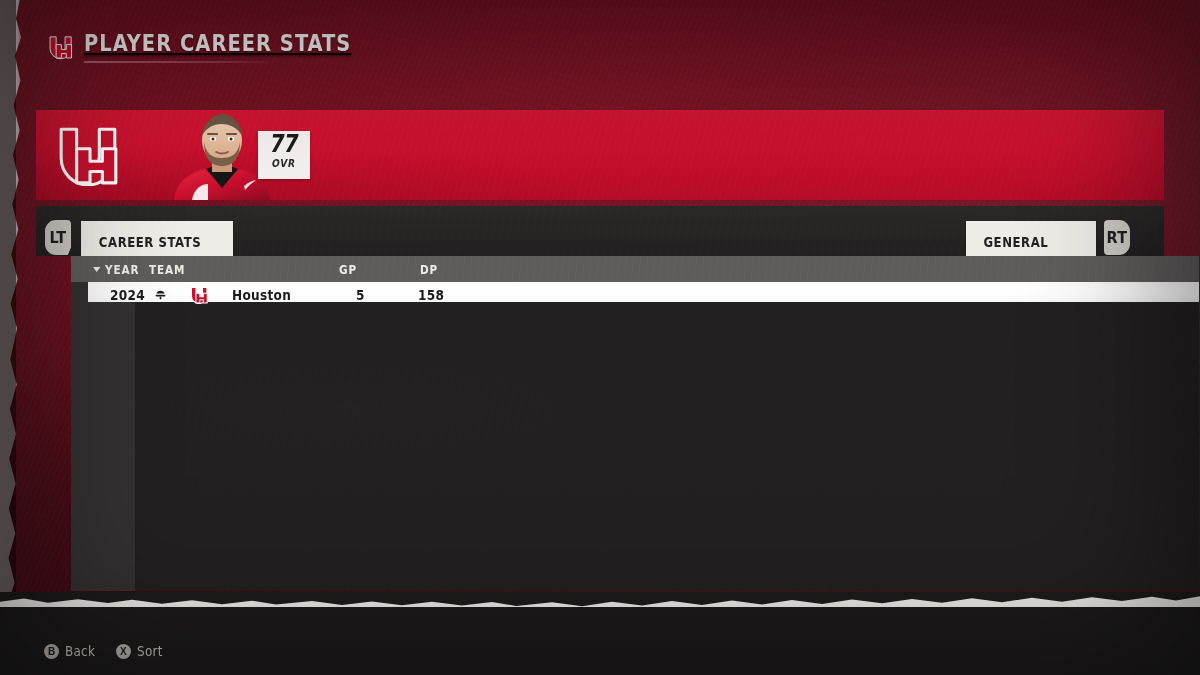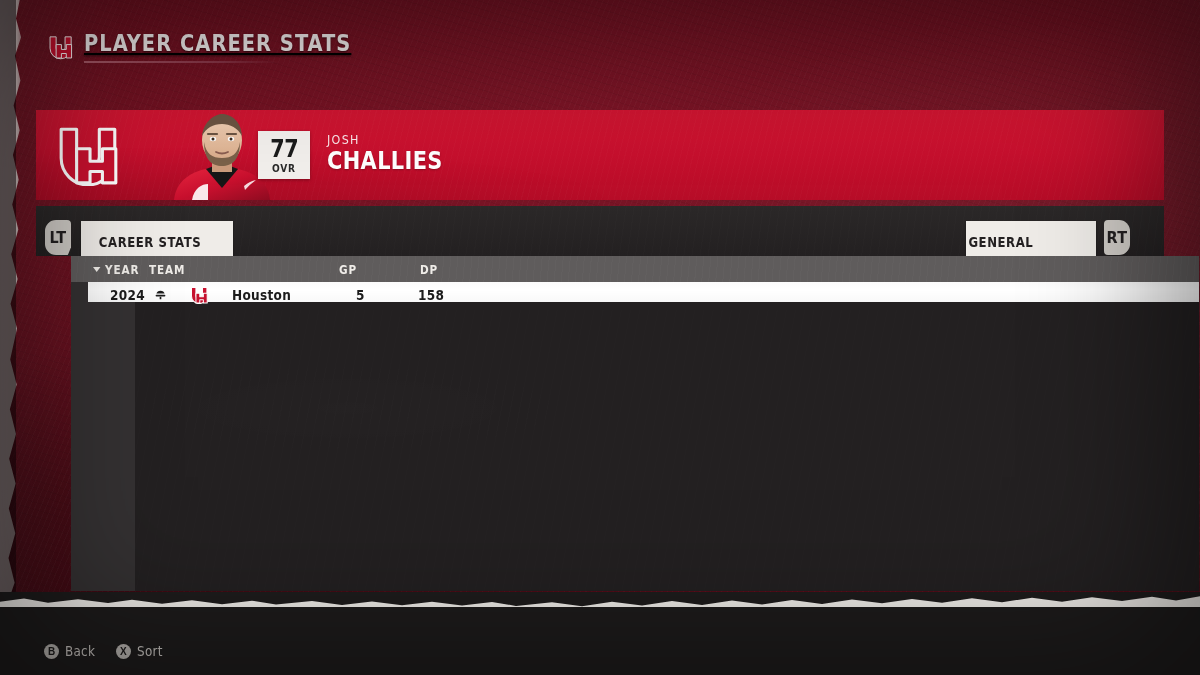--- a/index.html
+++ b/index.html
@@ -79,22 +79,23 @@
       repeating-linear-gradient(104deg, rgba(255,255,255,.05) 0 1px, transparent 1px 6px),
       radial-gradient(70% 100% at 10% 100%, rgba(0,0,0,.25), transparent 60%);
   }
   .card-logo{ position:absolute; left:20px; top:14px; width:66px; height:62px; }
   .player-portrait{
     position:absolute; left:130px; top:0px; width:112px; height:90px; overflow:hidden;
   }
   .ovr-box{
     position:absolute; left:258px; top:131px; width:52px; height:48px;
     background:#f2efec; display:flex; flex-direction:column;
-    align-items:center; justify-content:center; line-height:1;
+    align-items:center; justify-content:flex-start; line-height:1;
     box-shadow:0 1px 3px rgba(0,0,0,.3);
+    font-style:italic;
   }
   .ovr-num{
     font-family:"DejaVu Sans Condensed","Liberation Sans Narrow","Liberation Sans",sans-serif;
     font-size:25px; font-weight:700; color:#1b1b1b; letter-spacing:-.5px;
     transform:scaleX(.92);
   }
   .ovr-lbl{
     font-family:"DejaVu Sans Condensed","Liberation Sans Narrow","Liberation Sans",sans-serif;
     font-size:11px; font-weight:700; color:#2a2a2a; letter-spacing:.8px; margin-top:2px;
     transform:scaleX(.92);
@@ -131,21 +132,21 @@
   .bumper.lt{ left:9px; top:14px; border-radius:11px 4px 4px 11px;
     clip-path:polygon(0 18%,22% 0,100% 0,100% 78%,88% 100%,14% 100%,0 82%); }
   .bumper.rt{ left:1068px; top:14px; border-radius:4px 11px 11px 4px;
     clip-path:polygon(0 0,86% 0,100% 20%,100% 82%,78% 100%,0 100%,0 0);text-align:right; }
   .tabpill{
     position:absolute; top:15px; height:42px;
     background:#efece8; display:flex; align-items:center;
     box-shadow:0 1px 2px rgba(0,0,0,.35);
   }
   .tabpill.left{ left:45px; width:152px; padding-left:14px; justify-content:flex-start; }
-  .tabpill.right{ left:930px; width:130px; padding-right:30px; justify-content:flex-start; }
+  .tabpill.right{ left:930px; width:130px; padding-right:30px; justify-content:center; }
   .tabpill span{
     font-family:"DejaVu Sans Condensed","Liberation Sans Narrow","Liberation Sans",sans-serif;
     font-size:14px; font-weight:700; color:#232021; letter-spacing:.6px;
     transform:scaleX(.93);
   }
 
   
   .table-wrap{
     position:absolute; left:36px; top:256px; width:1128px; height:335px;
     background:#232021; overflow:hidden;margin-left:35px;
@@ -333,24 +334,20 @@
 
         <path d="M78 76 q6 -5 12 -6 q-7 5 -11 10 z" fill="#ffffff" opacity=".85"></path>
       </svg>
     </div>
 
   </div>
 
   <div class="ovr-box">
     <div class="ovr-num">77</div>
     <div class="ovr-lbl">OVR</div>
-  </div>
-  <div class="name-block">
-    <div class="name-first">JOSH</div>
-    <div class="name-last">CHALLIES</div>
   </div>
 
   <div class="tabbar">
     <div class="bumper lt">LT</div>
     <div class="tabpill left">
       <span>CAREER STATS</span>
     </div>
     <div class="tabpill right">
       <span>GENERAL</span>
     </div>

